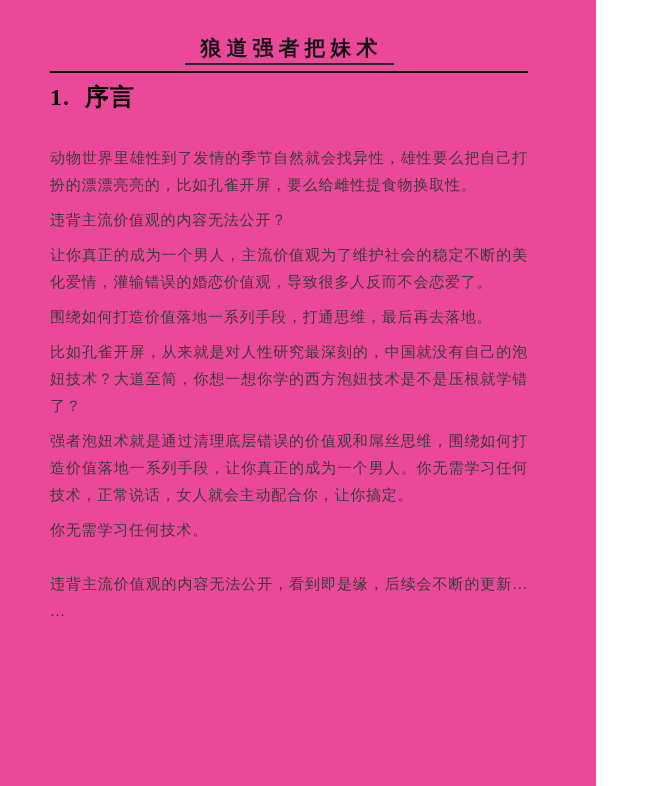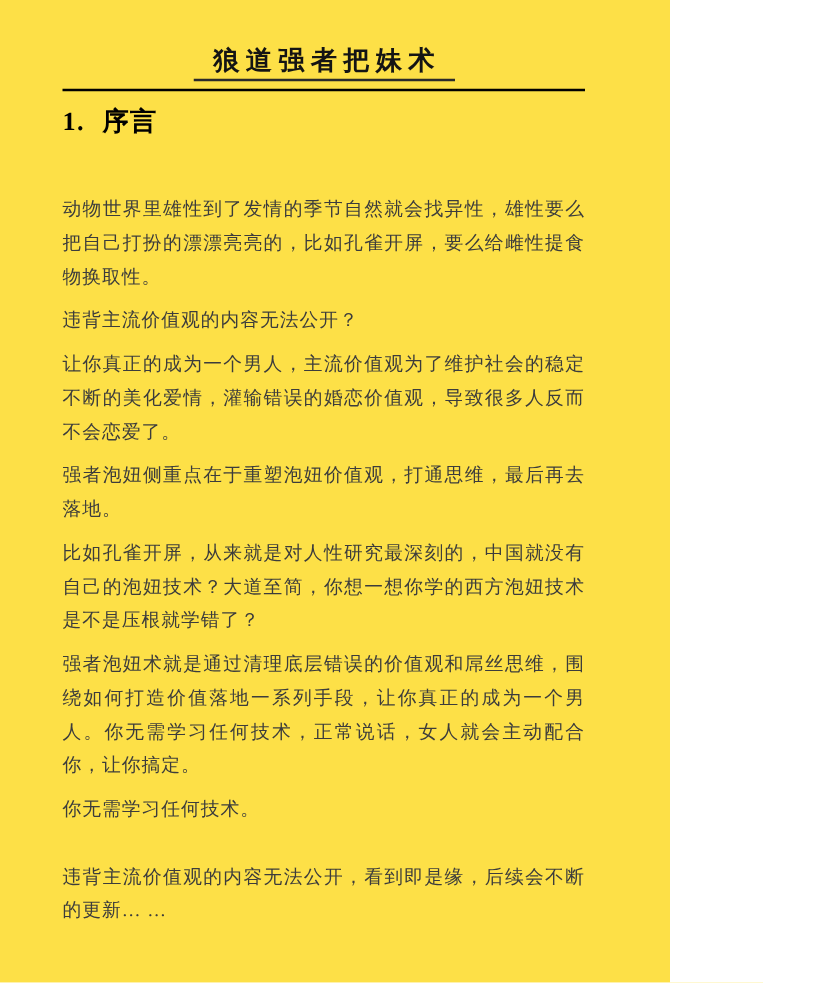--- a/index.html
+++ b/index.html
@@ -8,24 +8,24 @@
     background: #ffffff;
   }
   body {
     width: 658px;
     height: 786px;
     overflow: hidden;
     font-family: "Liberation Serif", "DejaVu Serif", serif;
   }
   .page {
     box-sizing: border-box;
-    width: 536px;
+    width: 596px;
     height: 786px;
     padding: 38px 68px 0 50px;
-    background: #fde047;
+    background: #ec4899;
   }
   .title-row {
     text-align: center;
     margin: 0;
   }
   .doc-title {
     display: inline-block;
     font-size: 21px;
     font-weight: bold;
     color: #141414;
@@ -34,37 +34,37 @@
     padding: 0 11px 4px 16px;
     border-bottom: 2px solid #2a2a2a;
   }
   .header-rule {
     height: 0;
     border-bottom: 2px solid #000000;
     margin-top: 6px;
   }
   .section-heading {
     margin: 13px 0 0 0;
-    font-size: 21px;
+    font-size: 24px;
     line-height: 23px;
     font-weight: bold;
     color: #000000;
     letter-spacing: 1px;
     word-spacing: 8px;
   }
   .content p {
     margin: 0 0 8px 0;
     font-size: 15px;
     line-height: 27px;
     letter-spacing: 0.8px;
     text-align: justify;
     color: #3c3c3c;
   }
   .content p.first {
-    margin-top: 46px;
+    margin-top: 36px;
   }
   .content p.gap-before {
     margin-top: 27px;
   }
 </style>
 </head>
 <body>
 
 <div class="page">
 
@@ -73,20 +73,20 @@
   </div>
 
   <div class="header-rule"></div>
 
   <h1 class="section-heading">1. 序言</h1>
 
   <div class="content">
     <p class="first">动物世界里雄性到了发情的季节自然就会找异性，雄性要么把自己打扮的漂漂亮亮的，比如孔雀开屏，要么给雌性提食物换取性。</p>
     <p>违背主流价值观的内容无法公开？</p>
     <p>让你真正的成为一个男人，主流价值观为了维护社会的稳定不断的美化爱情，灌输错误的婚恋价值观，导致很多人反而不会恋爱了。</p>
-    <p>强者泡妞侧重点在于重塑泡妞价值观，打通思维，最后再去落地。</p>
+    <p>围绕如何打造价值落地一系列手段，打通思维，最后再去落地。</p>
     <p>比如孔雀开屏，从来就是对人性研究最深刻的，中国就没有自己的泡妞技术？大道至简，你想一想你学的西方泡妞技术是不是压根就学错了？</p>
     <p>强者泡妞术就是通过清理底层错误的价值观和屌丝思维，围绕如何打造价值落地一系列手段，让你真正的成为一个男人。你无需学习任何技术，正常说话，女人就会主动配合你，让你搞定。</p>
     <p>你无需学习任何技术。</p>
     <p class="gap-before">违背主流价值观的内容无法公开，看到即是缘，后续会不断的更新… …</p>
   </div>
 
 </div>
 
 </body></html>

